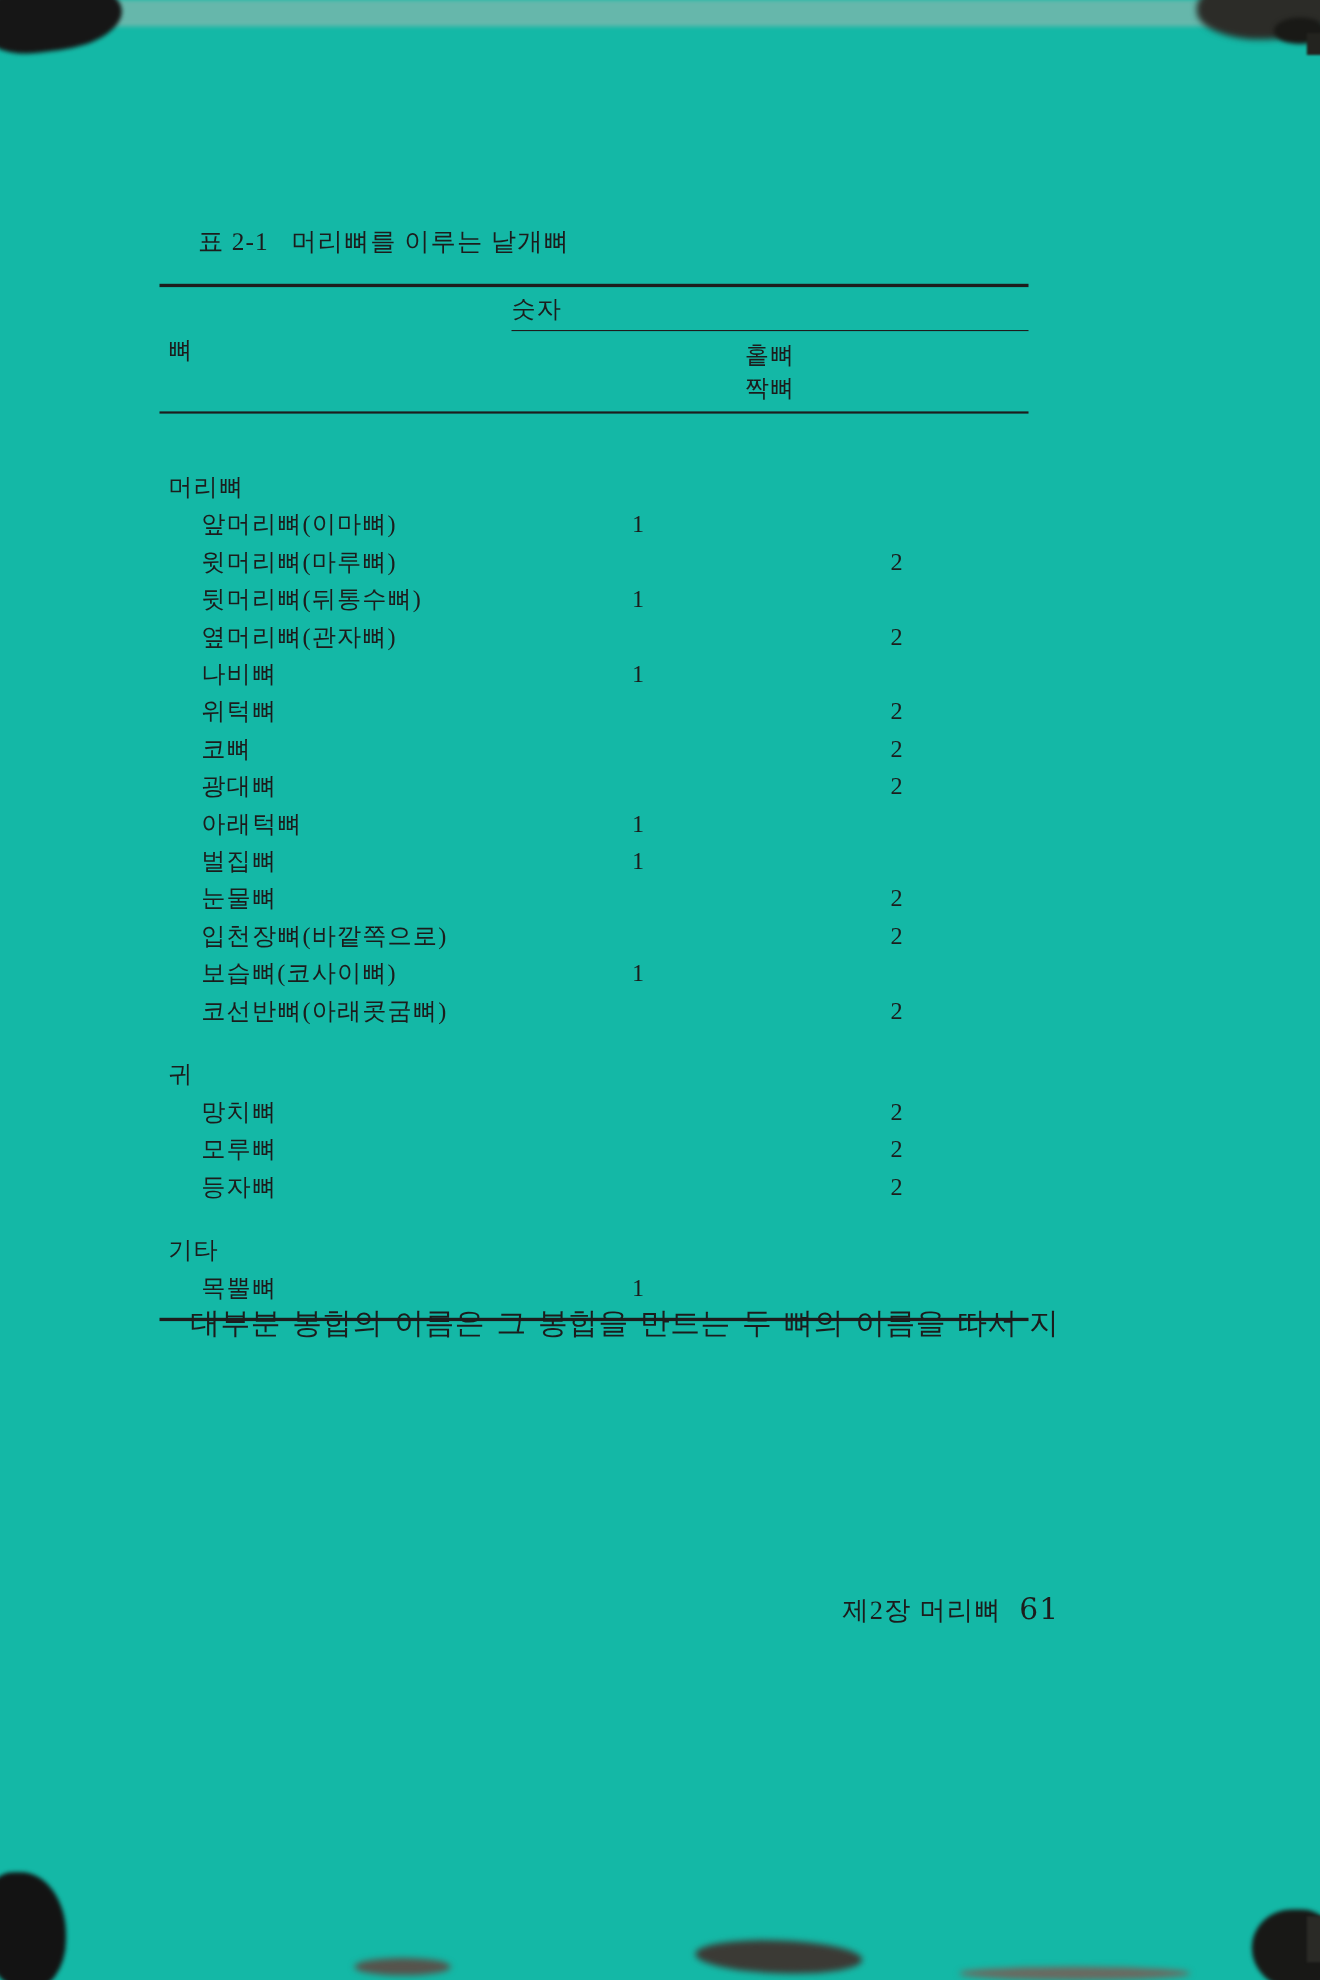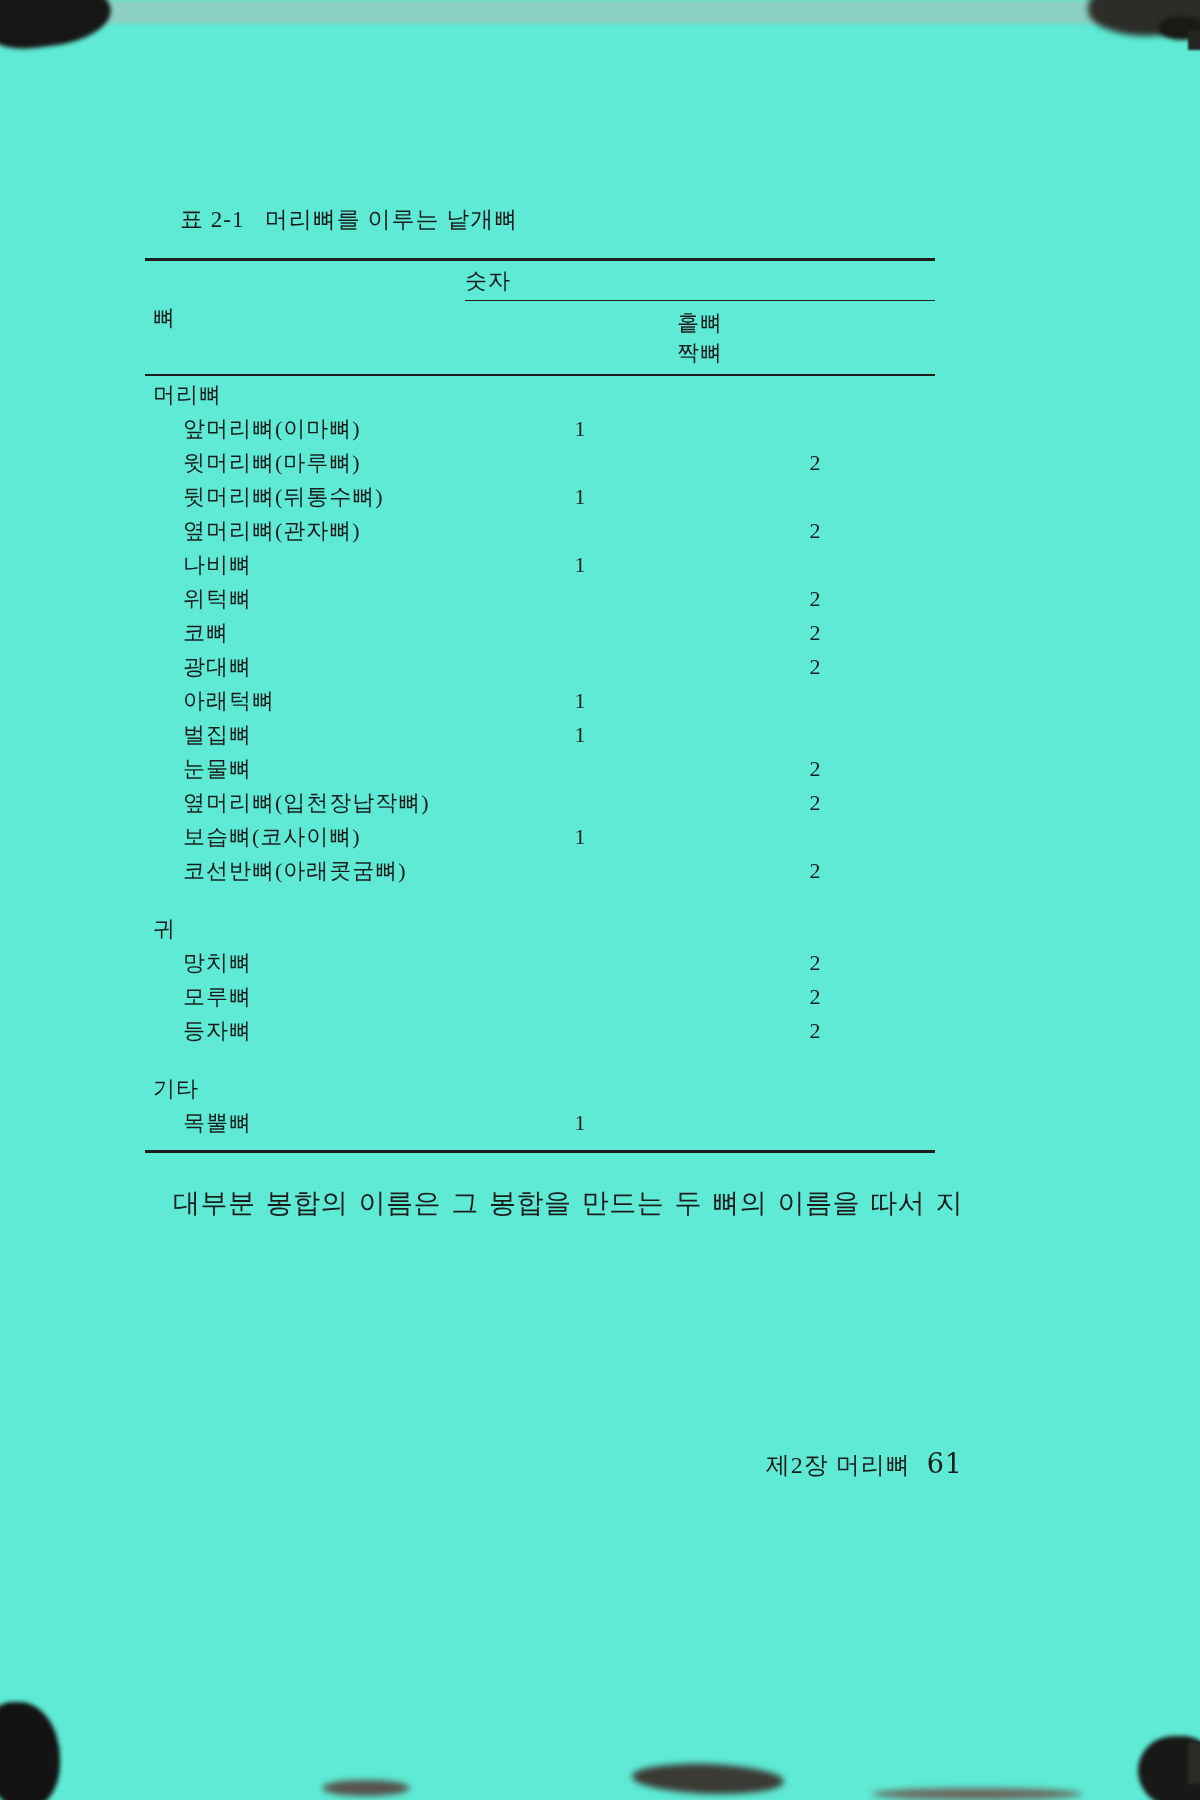--- a/index.html
+++ b/index.html
@@ -8,21 +8,21 @@
     height: 1800px;
     position: relative;
     background: #f6f6f3;
     font-family: "Liberation Serif", "DejaVu Serif", serif;
     color: #1c1c1c;
     overflow: hidden;
   }
   .page {
     position: absolute;
     inset: 0;
-    background: #5eead4;
+    background: #14b8a6;
   }
 
   
   .artifact { position: absolute; pointer-events: none; }
   .top-band   { left:0; top:0; width:1200px; height:24px; background:#b8b7b1; opacity:.5; filter:blur(2px); }
   .blob-tl    { left:-14px; top:-16px; width:125px; height:62px; background:#161616; border-radius:45% 60% 55% 40%; filter:blur(2px); transform:rotate(-7deg); }
   .blob-tr    { left:1088px; top:-22px; width:130px; height:58px; background:#2c2c28; border-radius:50% 40% 55% 45%; filter:blur(3px); }
   .blob-tr2   { left:1158px; top:16px; width:48px; height:24px; background:#191916; border-radius:50%; filter:blur(2px); }
   .tick-r     { left:1188px; top:30px; width:14px; height:20px; background:#23231f; filter:blur(1px); }
   .blob-bl    { left:-18px; top:1702px; width:78px; height:108px; background:#131313; border-radius:40% 55% 45% 60%; filter:blur(2px); }
@@ -69,21 +69,21 @@
     padding: 5px 0 4px 0;
     letter-spacing: 1px;
   }
   .num-sub {
     display: grid;
     grid-template-columns: 1fr;
     text-align: center;
     padding: 7px 0 6px 0;
     letter-spacing: 1px;
   }
-  .tbody { padding-top: 2px; }
+  .tbody { padding-top: 14px; margin-top: 36px; }
   .tsection + .tsection { margin-top: 24px; }
   .trow {
     display: grid;
     grid-template-columns: 320px 230px 240px;
     height: 34px;
     line-height: 34px;
   }
   .cell.name { padding-left: 8px; letter-spacing: 1px; white-space: nowrap; }
   .cell.name.bone-name { padding-left: 38px; }
   .cell.num { text-align: center; font-family: "Liberation Serif", "DejaVu Serif", serif; }
@@ -205,21 +205,21 @@
             <div class="cell name bone-name">벌집뼈</div>
             <div class="cell num">1</div>
             <div class="cell num"></div>
           </div>
           <div class="trow">
             <div class="cell name bone-name">눈물뼈</div>
             <div class="cell num"></div>
             <div class="cell num">2</div>
           </div>
           <div class="trow">
-            <div class="cell name bone-name">옆머리뼈(입천장납작뼈)</div>
+            <div class="cell name bone-name">입천장뼈(바깥쪽으로)</div>
             <div class="cell num"></div>
             <div class="cell num">2</div>
           </div>
           <div class="trow">
             <div class="cell name bone-name">보습뼈(코사이뼈)</div>
             <div class="cell num">1</div>
             <div class="cell num"></div>
           </div>
           <div class="trow">
             <div class="cell name bone-name">코선반뼈(아래콧굼뼈)</div>

